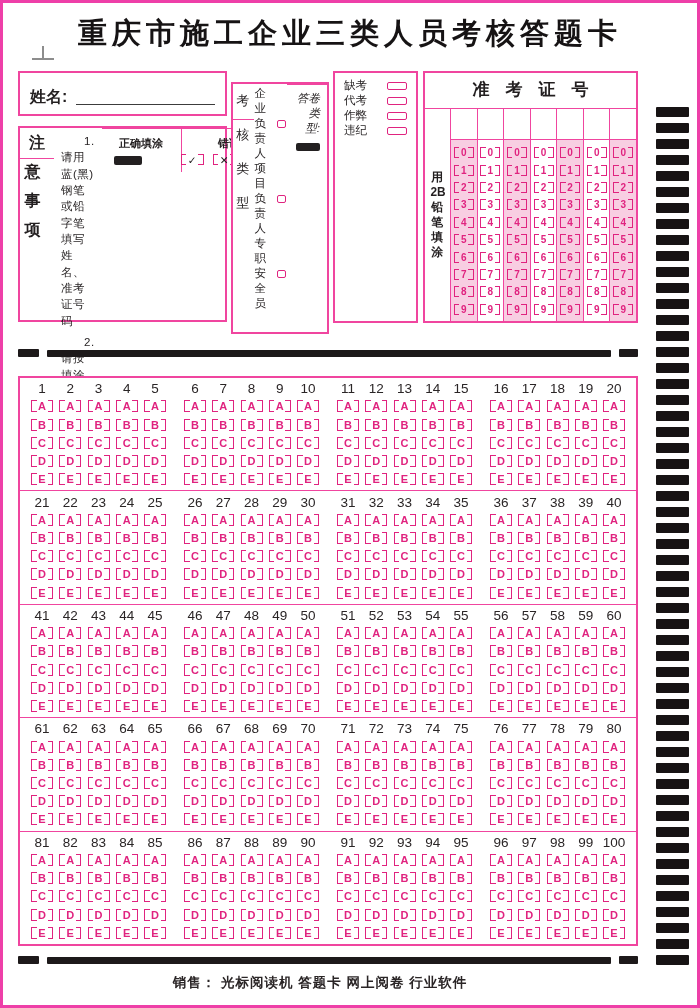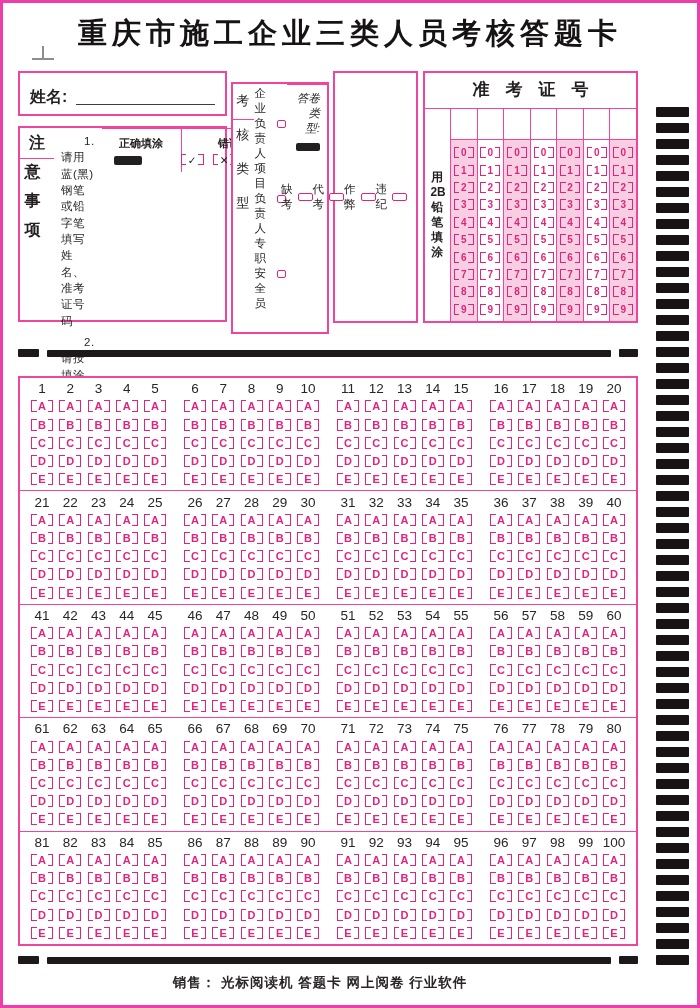--- a/index.html
+++ b/index.html
@@ -64,21 +64,21 @@
   .exam-header{height:36px;line-height:34px;text-align:center;font-size:13px;border-bottom:1.6px solid var(--pk);letter-spacing:1px;}
   .exam-opts{height:160px;display:flex;flex-direction:column;justify-content:space-around;padding:2px 1px;}
   .opt-row{display:flex;align-items:center;justify-content:space-between;font-size:11.5px;}
   .exam-footer{flex:1;border-top:1.6px solid var(--pk);padding:6px 7px 0 7px;}
   .exam-footer .aft-lbl{font-size:11.5px;text-align:right;display:block;font-style:italic;}
   .exam-footer .fmark{margin-top:7px;margin-left:2px;width:24px;height:8px;}
 
   
   #proctor-box{left:333px;top:71px;width:85px;height:252px;display:flex;flex-direction:column;}
   .proc-header{height:78px;border-bottom:1.6px solid var(--pk);display:flex;flex-direction:column;align-items:center;justify-content:center;font-size:13.5px;line-height:1.18;letter-spacing:1px;}
-  .proc-opts{flex:1;display:flex;flex-direction:row;justify-content:flex-end;padding:5px 9px;}
+  .proc-opts{flex:1;display:flex;flex-direction:column;justify-content:flex-start;padding:5px 9px;}
   .proc-opts .opt-row{font-size:11.5px;}
 
   
   #ticket-box{left:423px;top:71px;width:215px;height:252px;display:flex;flex-direction:column;}
   .ticket-header{height:36px;line-height:34px;text-align:center;font-size:17px;font-weight:bold;
     letter-spacing:16px;text-indent:16px;border-bottom:1.6px solid var(--pk);}
   .ticket-body{flex:1;display:flex;min-height:0;}
   .ticket-side{width:25px;display:flex;flex-direction:column;align-items:center;justify-content:center;gap:2px;
     font-size:12.5px;font-weight:bold;line-height:1.05;}
   .ticket-side span{display:block;transform:scale(.95);}

